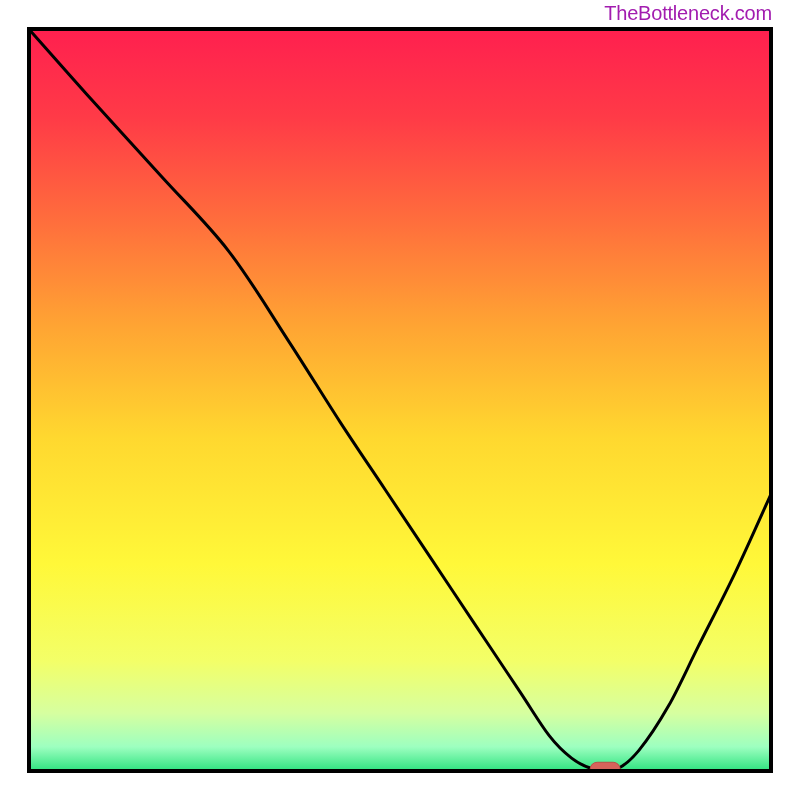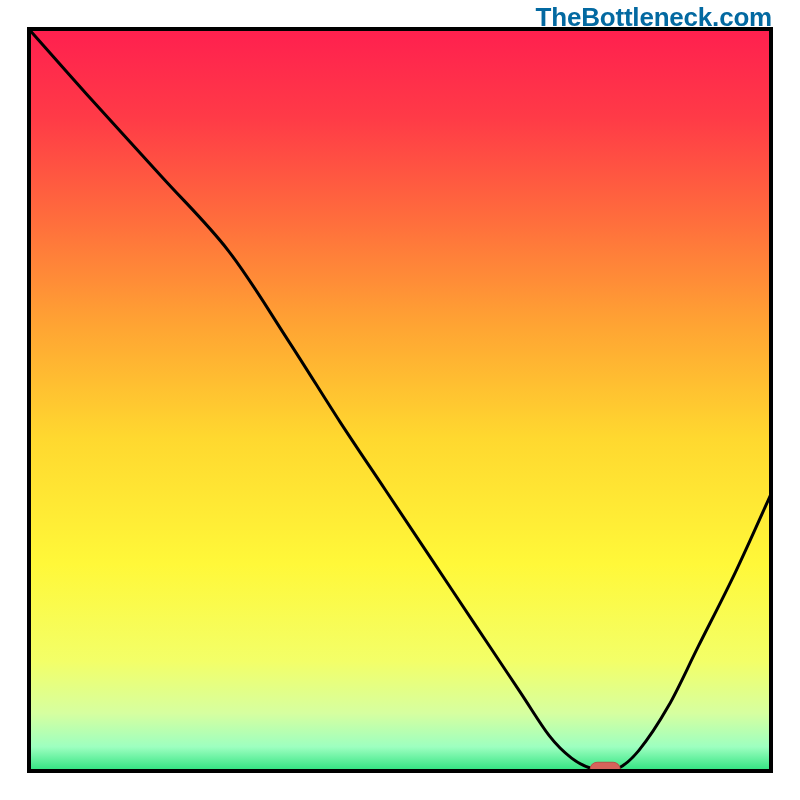--- a/index.html
+++ b/index.html
@@ -35,23 +35,23 @@
     width: 746px;
     height: 746px;
     box-sizing: border-box;
     border: 4px solid #000;
     pointer-events: none;
   }
   .watermark {
     position: absolute;
     top: 2px;
     right: 28px;
-    font-size: 26px;
-    font-weight: 700;
-    color: #0369a1;
+    font-size: 20px;
+    font-weight: 400;
+    color: #a21caf;
     letter-spacing: -0.2px;
   }
 </style>
 </head>
 <body>
 
 <div class="chart-frame">
 
   <div class="watermark">TheBottleneck.com</div>
 

